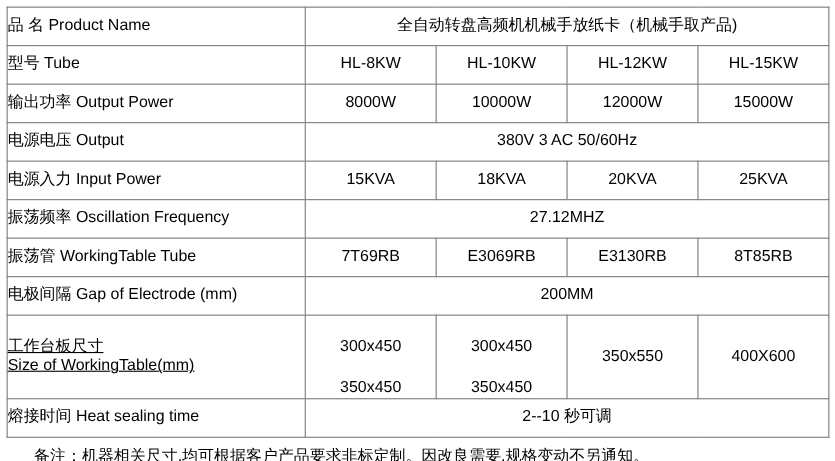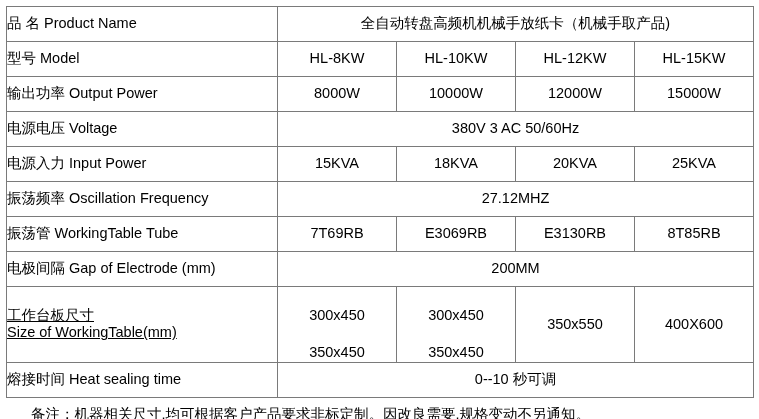--- a/index.html
+++ b/index.html
@@ -82,35 +82,35 @@
       <col class="c-2">
       <col class="c-3">
       <col class="c-4">
     </colgroup>
     <tbody>
       <tr>
         <td class="label">品  名 Product Name</td>
         <td class="ctr" colspan="4">全自动转盘高频机机械手放纸卡（机械手取产品)</td>
       </tr>
       <tr>
-        <td class="label">型号 Model</td>
+        <td class="label">型号 Tube</td>
         <td class="ctr">HL-8KW</td>
         <td class="ctr">HL-10KW</td>
         <td class="ctr">HL-12KW</td>
         <td class="ctr">HL-15KW</td>
       </tr>
       <tr>
         <td class="label">输出功率 Output Power</td>
         <td class="ctr">8000W</td>
         <td class="ctr">10000W</td>
         <td class="ctr">12000W</td>
         <td class="ctr">15000W</td>
       </tr>
       <tr>
-        <td class="label">电源电压 Voltage</td>
+        <td class="label">电源电压 Output</td>
         <td class="ctr" colspan="4">380V 3 AC 50/60Hz</td>
       </tr>
       <tr>
         <td class="label">电源入力  Input Power</td>
         <td class="ctr">15KVA</td>
         <td class="ctr">18KVA</td>
         <td class="ctr">20KVA</td>
         <td class="ctr">25KVA</td>
       </tr>
       <tr>
@@ -139,18 +139,18 @@
         </td>
         <td class="two-line-cell tall">
           <div>300x450</div>
           <div>350x450</div>
         </td>
         <td class="ctr tall">350x550</td>
         <td class="ctr tall">400X600</td>
       </tr>
       <tr>
         <td class="label">熔接时间  Heat sealing time</td>
-        <td class="ctr" colspan="4">0--10 秒可调</td>
+        <td class="ctr" colspan="4">2--10 秒可调</td>
       </tr>
     </tbody>
   </table>
   <div class="note">备注：机器相关尺寸,均可根据客户产品要求非标定制。因改良需要,规格变动不另通知。</div>
 </div>
 
 </body></html>

